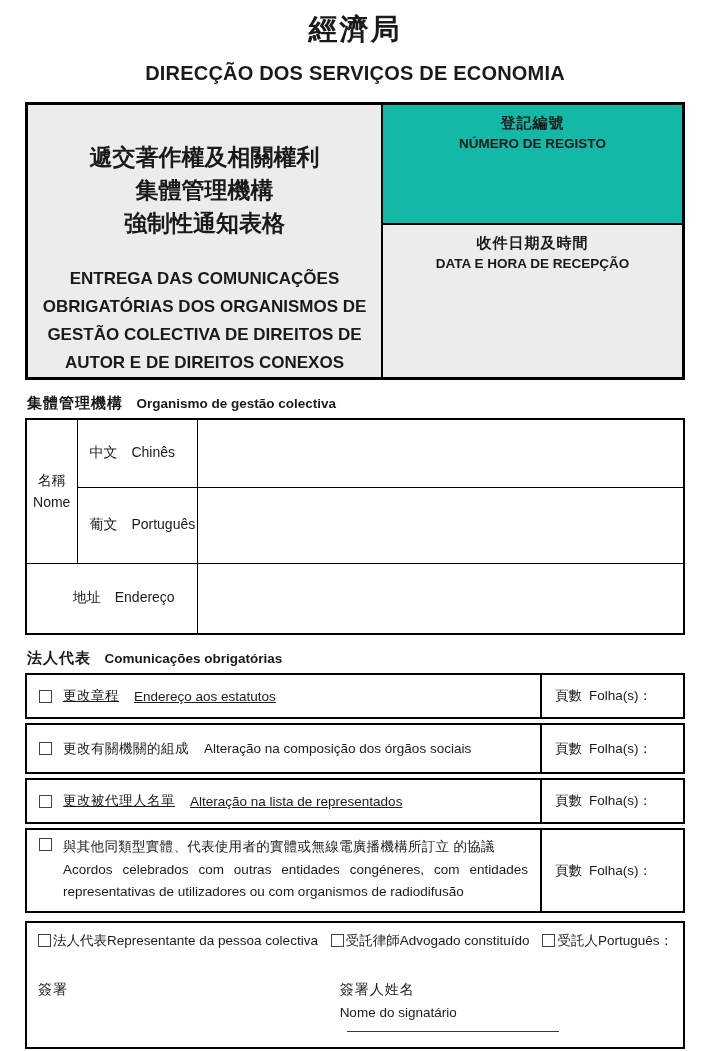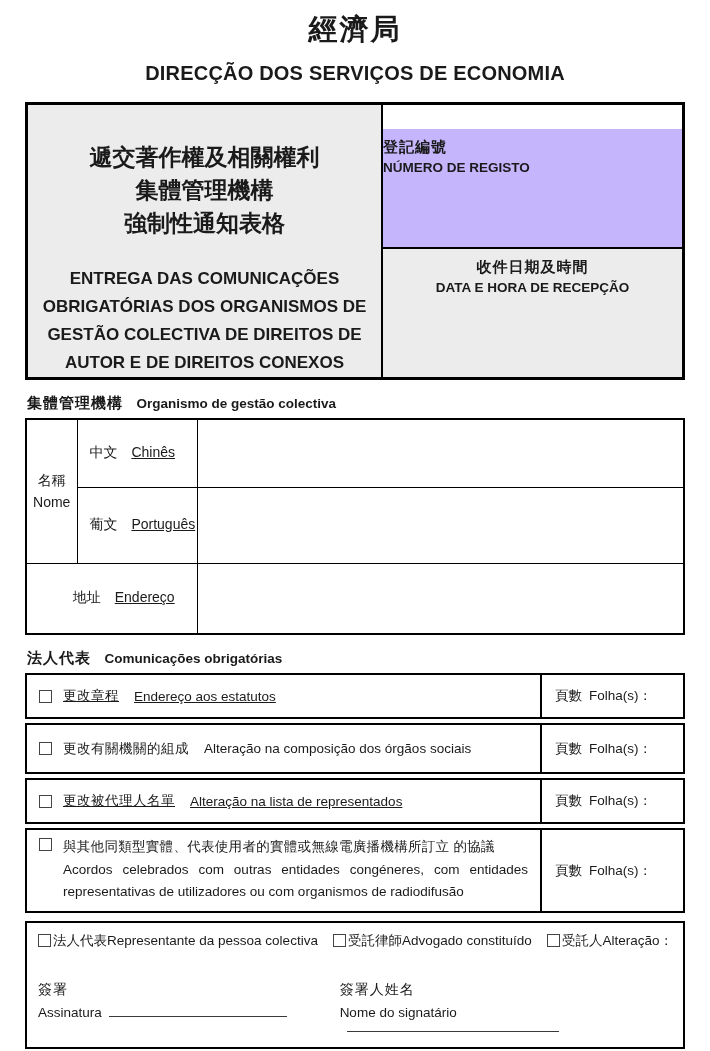--- a/index.html
+++ b/index.html
@@ -23,21 +23,21 @@
   }
   .tb-left {
     width:355px; border-right:2px solid #000;
     background:#ececec; text-align:center;
   }
   .tb-zh { margin-top:36px; font-size:23px; line-height:33px; font-weight:600; }
   .tb-pt { margin-top:25px; font-size:17px; line-height:28px; font-weight:bold; padding:0 4px; }
   .tb-right { flex:1; display:flex; flex-direction:column; }
   .tb-reg {
     height:120px; border-bottom:2px solid #000;
-    padding-top:9px; background:#c4b5fd;margin-top:24px;
+    text-align:center; padding-top:9px; background:#14b8a6;
   }
   .tb-rec { flex:1; background:#ececec; text-align:center; padding-top:9px; }
   .cell-zh { font-size:15px; font-weight:bold; letter-spacing:1px; }
   .cell-pt { font-size:13.5px; font-weight:bold; margin-top:3px; }
   .cell-value { height:60px; }
 
   
   .sec-h { margin:14px 0 5px 2px; }
   .sec-h .zh { font-size:15px; font-weight:bold; letter-spacing:1px; }
   .sec-h .pt { font-size:13.5px; font-weight:bold; margin-left:9px; }
@@ -46,21 +46,21 @@
   table.nametable { width:660px; border-collapse:collapse; }
   table.nametable td { border:1px solid #000; font-size:14px; vertical-align:middle; }
   table.nametable { border:2px solid #000; }
   td.c-name { width:51px; text-align:center; line-height:22px; }
   td.c-lang { width:120px; padding-left:12px; }
   td.c-field { background:#fff; }
   tr.r-zh  { height:68px; }
   tr.r-pt  { height:76px;padding-left:37px; }
   tr.r-addr{ height:71px; }
   td.c-addr { text-align:center;padding-left:24px; }
-  .lang-pt { margin-left:10px;text-decoration:underline; }
+  .lang-pt { margin-left:10px; }
 
   
   .cbrow {
     width:660px; border:2px solid #000; display:flex;
     margin-bottom:4px; background:#fff;
   }
   .cb-main {
     flex:1; display:flex; align-items:center;
     padding:6px 8px 6px 12px; font-size:13.5px;
   }
@@ -236,29 +236,26 @@
 
   <div class="sigbox">
     <div class="sig-options">
       <span class="sig-opt">
         <span class="checkbox"></span><span>法人代表</span><span>Representante da pessoa colectiva</span>
       </span>
       <span class="sig-opt">
         <span class="checkbox"></span><span>受託律師</span><span>Advogado constituído</span>
       </span>
       <span class="sig-opt">
-        <span class="checkbox"></span><span>受託人</span><span>Alteração：</span>
+        <span class="checkbox"></span><span>受託人</span><span>Português：</span>
       </span>
     </div>
     <div class="sig-row">
       <div class="sig-col-l">
         <div class="sig-zh">簽署</div>
-        <div class="sig-pt">
-          <span>Assinatura</span><span class="uline ul-l"></span>
-        </div>
       </div>
       <div class="sig-col-r">
         <div class="sig-zh">簽署人姓名</div>
         <div class="sig-pt">
           <span>Nome do signatário</span><span class="uline ul-r"></span>
         </div>
       </div>
     </div>
   </div>
 

